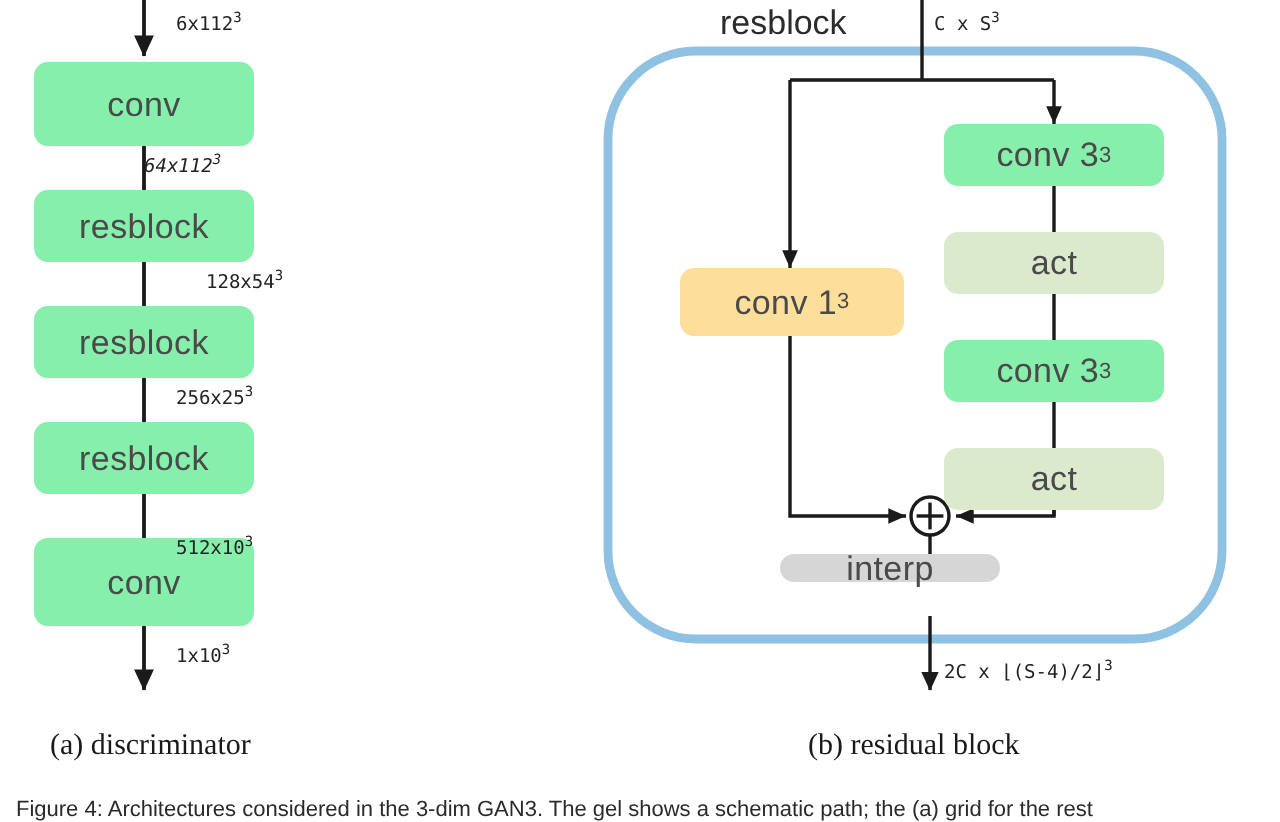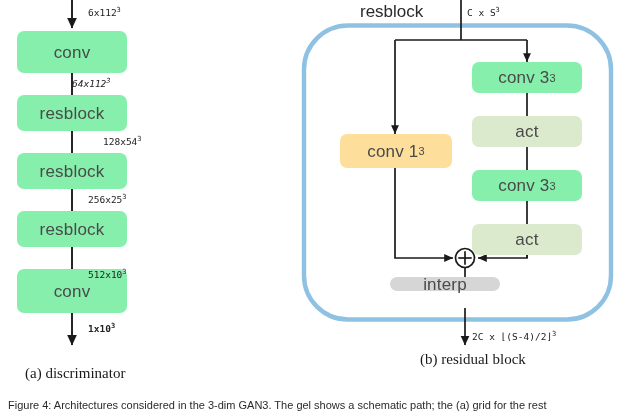--- a/index.html
+++ b/index.html
@@ -185,21 +185,21 @@
   </div>
 
   <div class="shape" style="left:88px; top:195px;">
     <span>256x25</span><sup>3</sup>
   </div>
 
   <div class="shape" style="left:88px; top:270px;">
     <span>512x10</span><sup>3</sup>
   </div>
 
-  <div class="shape" style="left:88px; top:324px;font-weight:bold;">
+  <div class="shape" style="left:88px; top:324px;">
     <span>1x10</span><sup>3</sup>
   </div>
 
   <div class="resblock-title" style="left:360px; top:3px;">resblock</div>
 
   <div class="shape" style="left:467px; top:8px;">
     <span>C x S</span><sup>3</sup>
   </div>
 
   <div class="block yellow" style="left:340px; top:134px; width:112px; height:34px;">
@@ -222,17 +222,17 @@
   <div class="block green" style="left:472px; top:224px; width:110px; height:31px;">act</div>
 
   <div class="block gray" style="left:390px; top:277px; width:110px; height:14px;">interp</div>
 
   <div class="shape" style="left:472px; top:332px;">
     <span class="flr">2C x ⌊(S-4)/2⌋</span><sup>3</sup>
   </div>
 
   <div class="caption" style="left:25px; top:366px;">(a) discriminator</div>
 
-  <div class="caption" style="left:404px; top:352px;margin-left:16px;">(b) residual block</div>
+  <div class="caption" style="left:404px; top:366px;">(b) residual block</div>
 
   <div class="pagetext">Figure 4: Architectures considered in the 3-dim GAN3. The gel shows a schematic path; the (a) grid for the rest</div>
 
 </div>
 
 </body></html>

